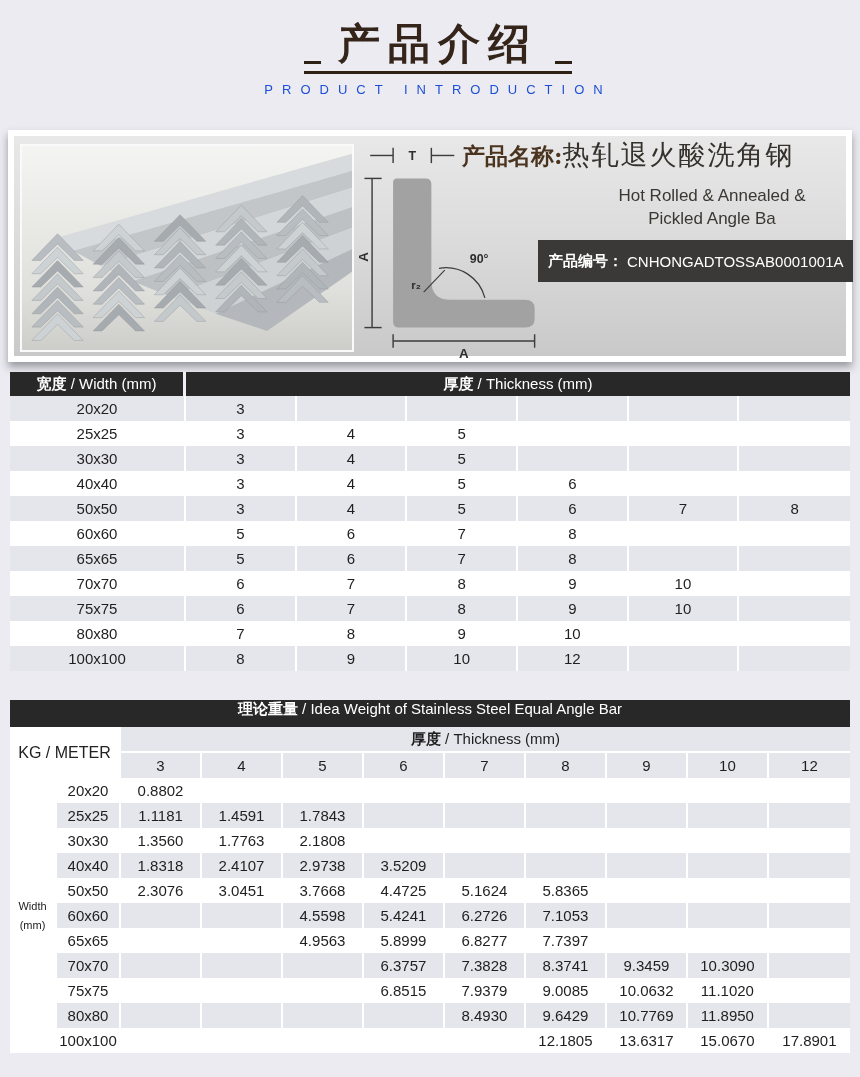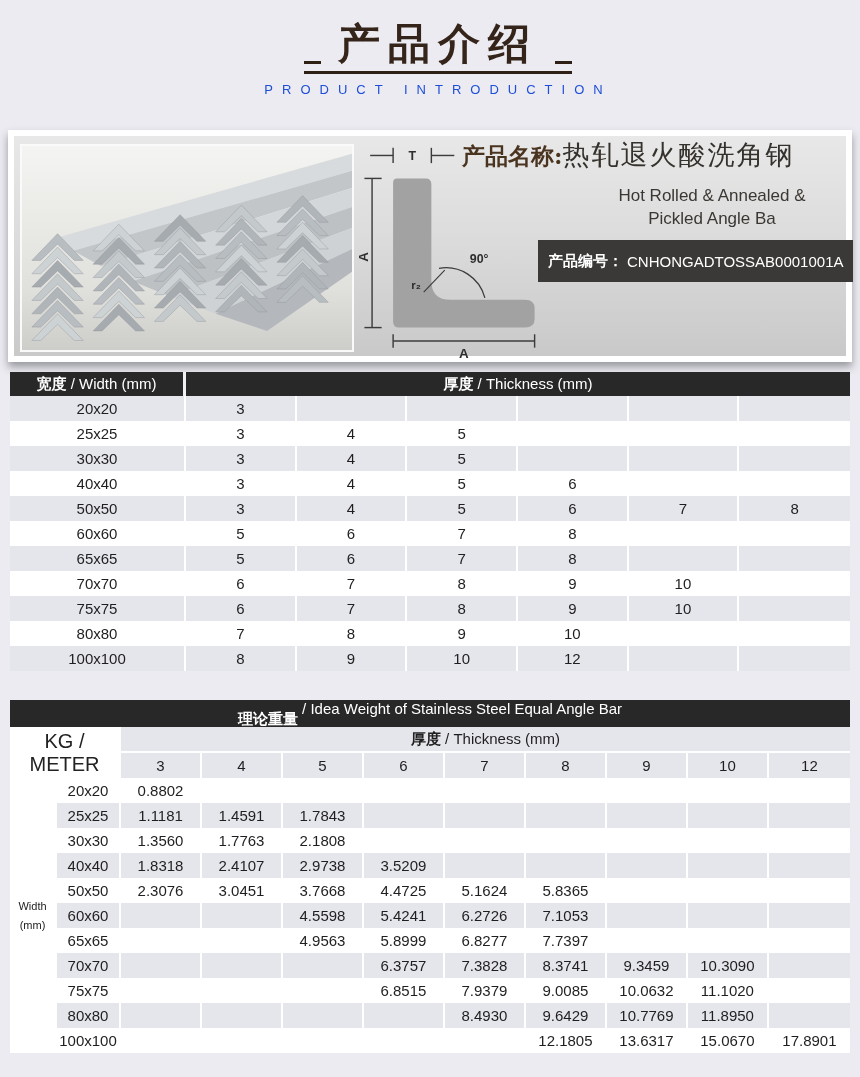--- a/index.html
+++ b/index.html
@@ -74,30 +74,30 @@
   table { border-collapse: separate; border-spacing: 0; table-layout: fixed; width: 840px; }
   td, th { height: 25px; text-align: center; font-size: 15px; font-weight: 400; overflow: hidden; }
   td { border-right: 2px solid #ffffff; }
   td:last-child { border-right: none; }
   tr.row-gray td { background: #e5e5ec; }
   tr.row-white td { background: #ffffff; }
 
   .size-table-wrap { position: absolute; left: 10px; top: 372px; }
   .size-table thead th { background: #282828; color: #ffffff; height: 24px; }
   .size-table thead th:first-child { border-right: 3px solid #f0f0f4; }
-  .hdr-cn { font-weight: 700; margin-top: 10px; }
+  .hdr-cn { font-weight: 700; }
 
   .weight-table-wrap { position: absolute; left: 10px; top: 700px; }
   .weight-title {
     width: 840px; height: 27px; background: #282828; color: #ffffff;
     display: flex; justify-content: center;
     font-size: 15px; white-space: pre;
   }
   .weight-table th.kg-cell {
-    background: #ffffff; color: #222; font-size: 20px;
+    background: #ffffff; color: #222; font-size: 16px;
     border-right: 2px solid #ffffff;
   }
   .weight-table th.thick-band { background: #e5e5ec; height: 26px; border-bottom: 2px solid #ffffff; }
   .weight-table th.thick-num { background: #e5e5ec; border-right: 2px solid #ffffff; }
   .weight-table th.thick-num:last-child { border-right: none; }
   .weight-table td.wlabel-cell {
     background: #ffffff !important; font-size: 11px; line-height: 19px; color: #222;
     border-right: 2px solid #ffffff;
   }
 </style>

